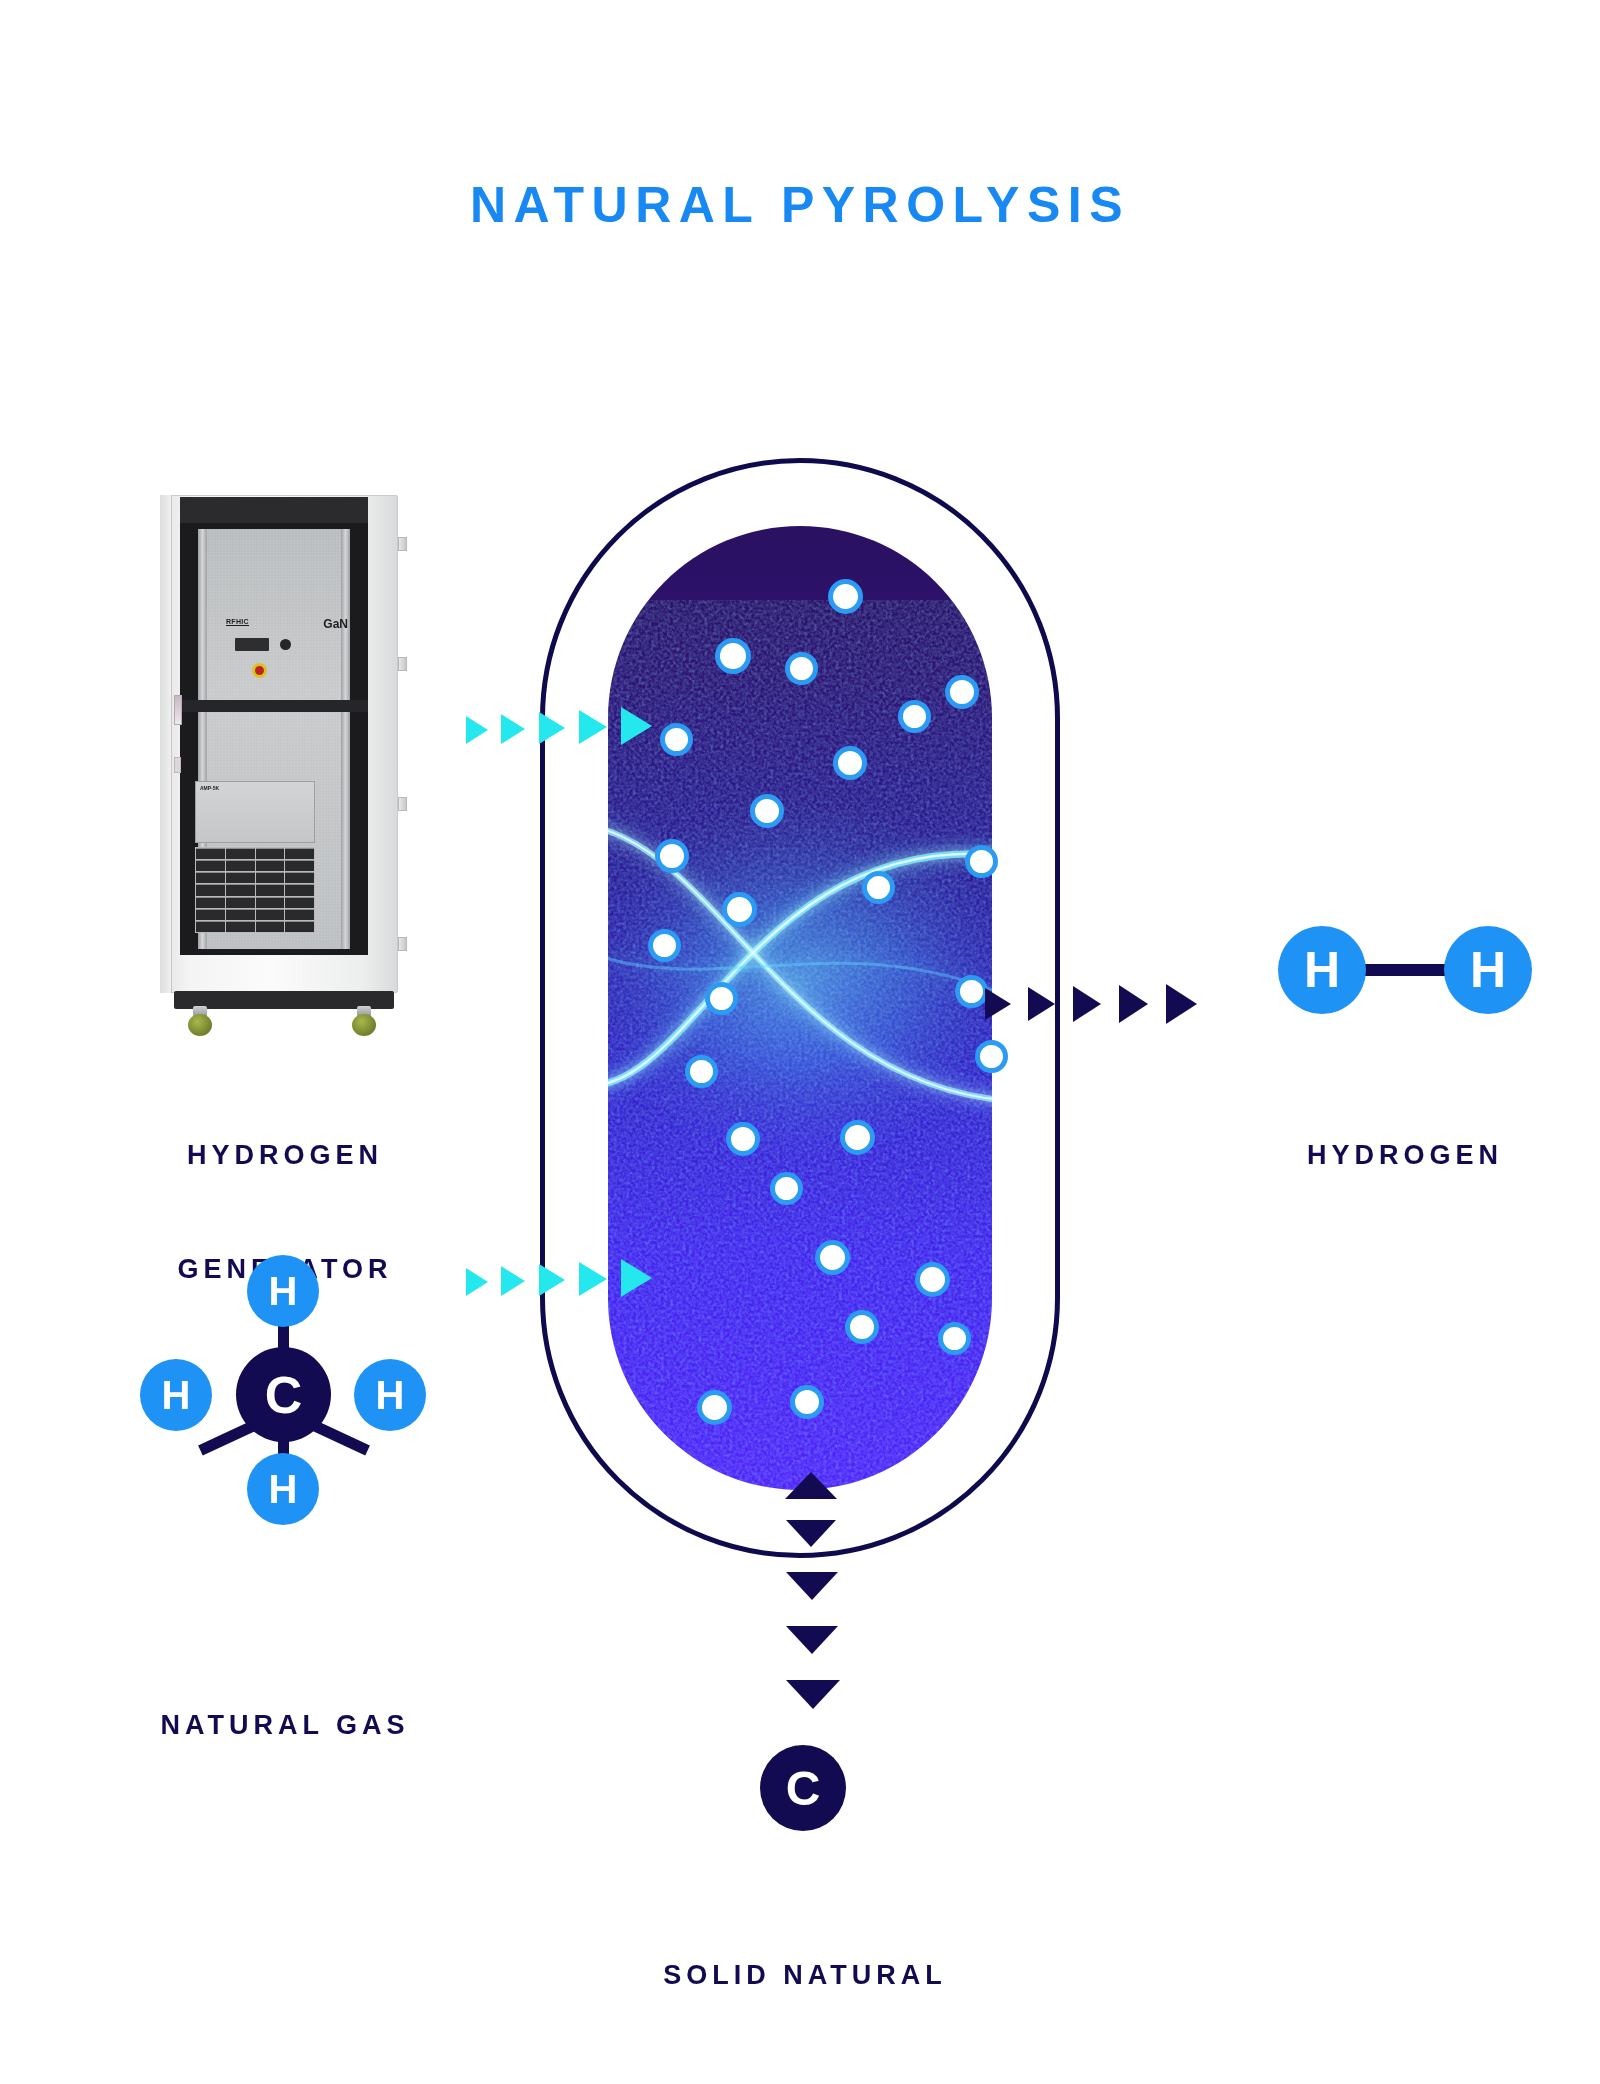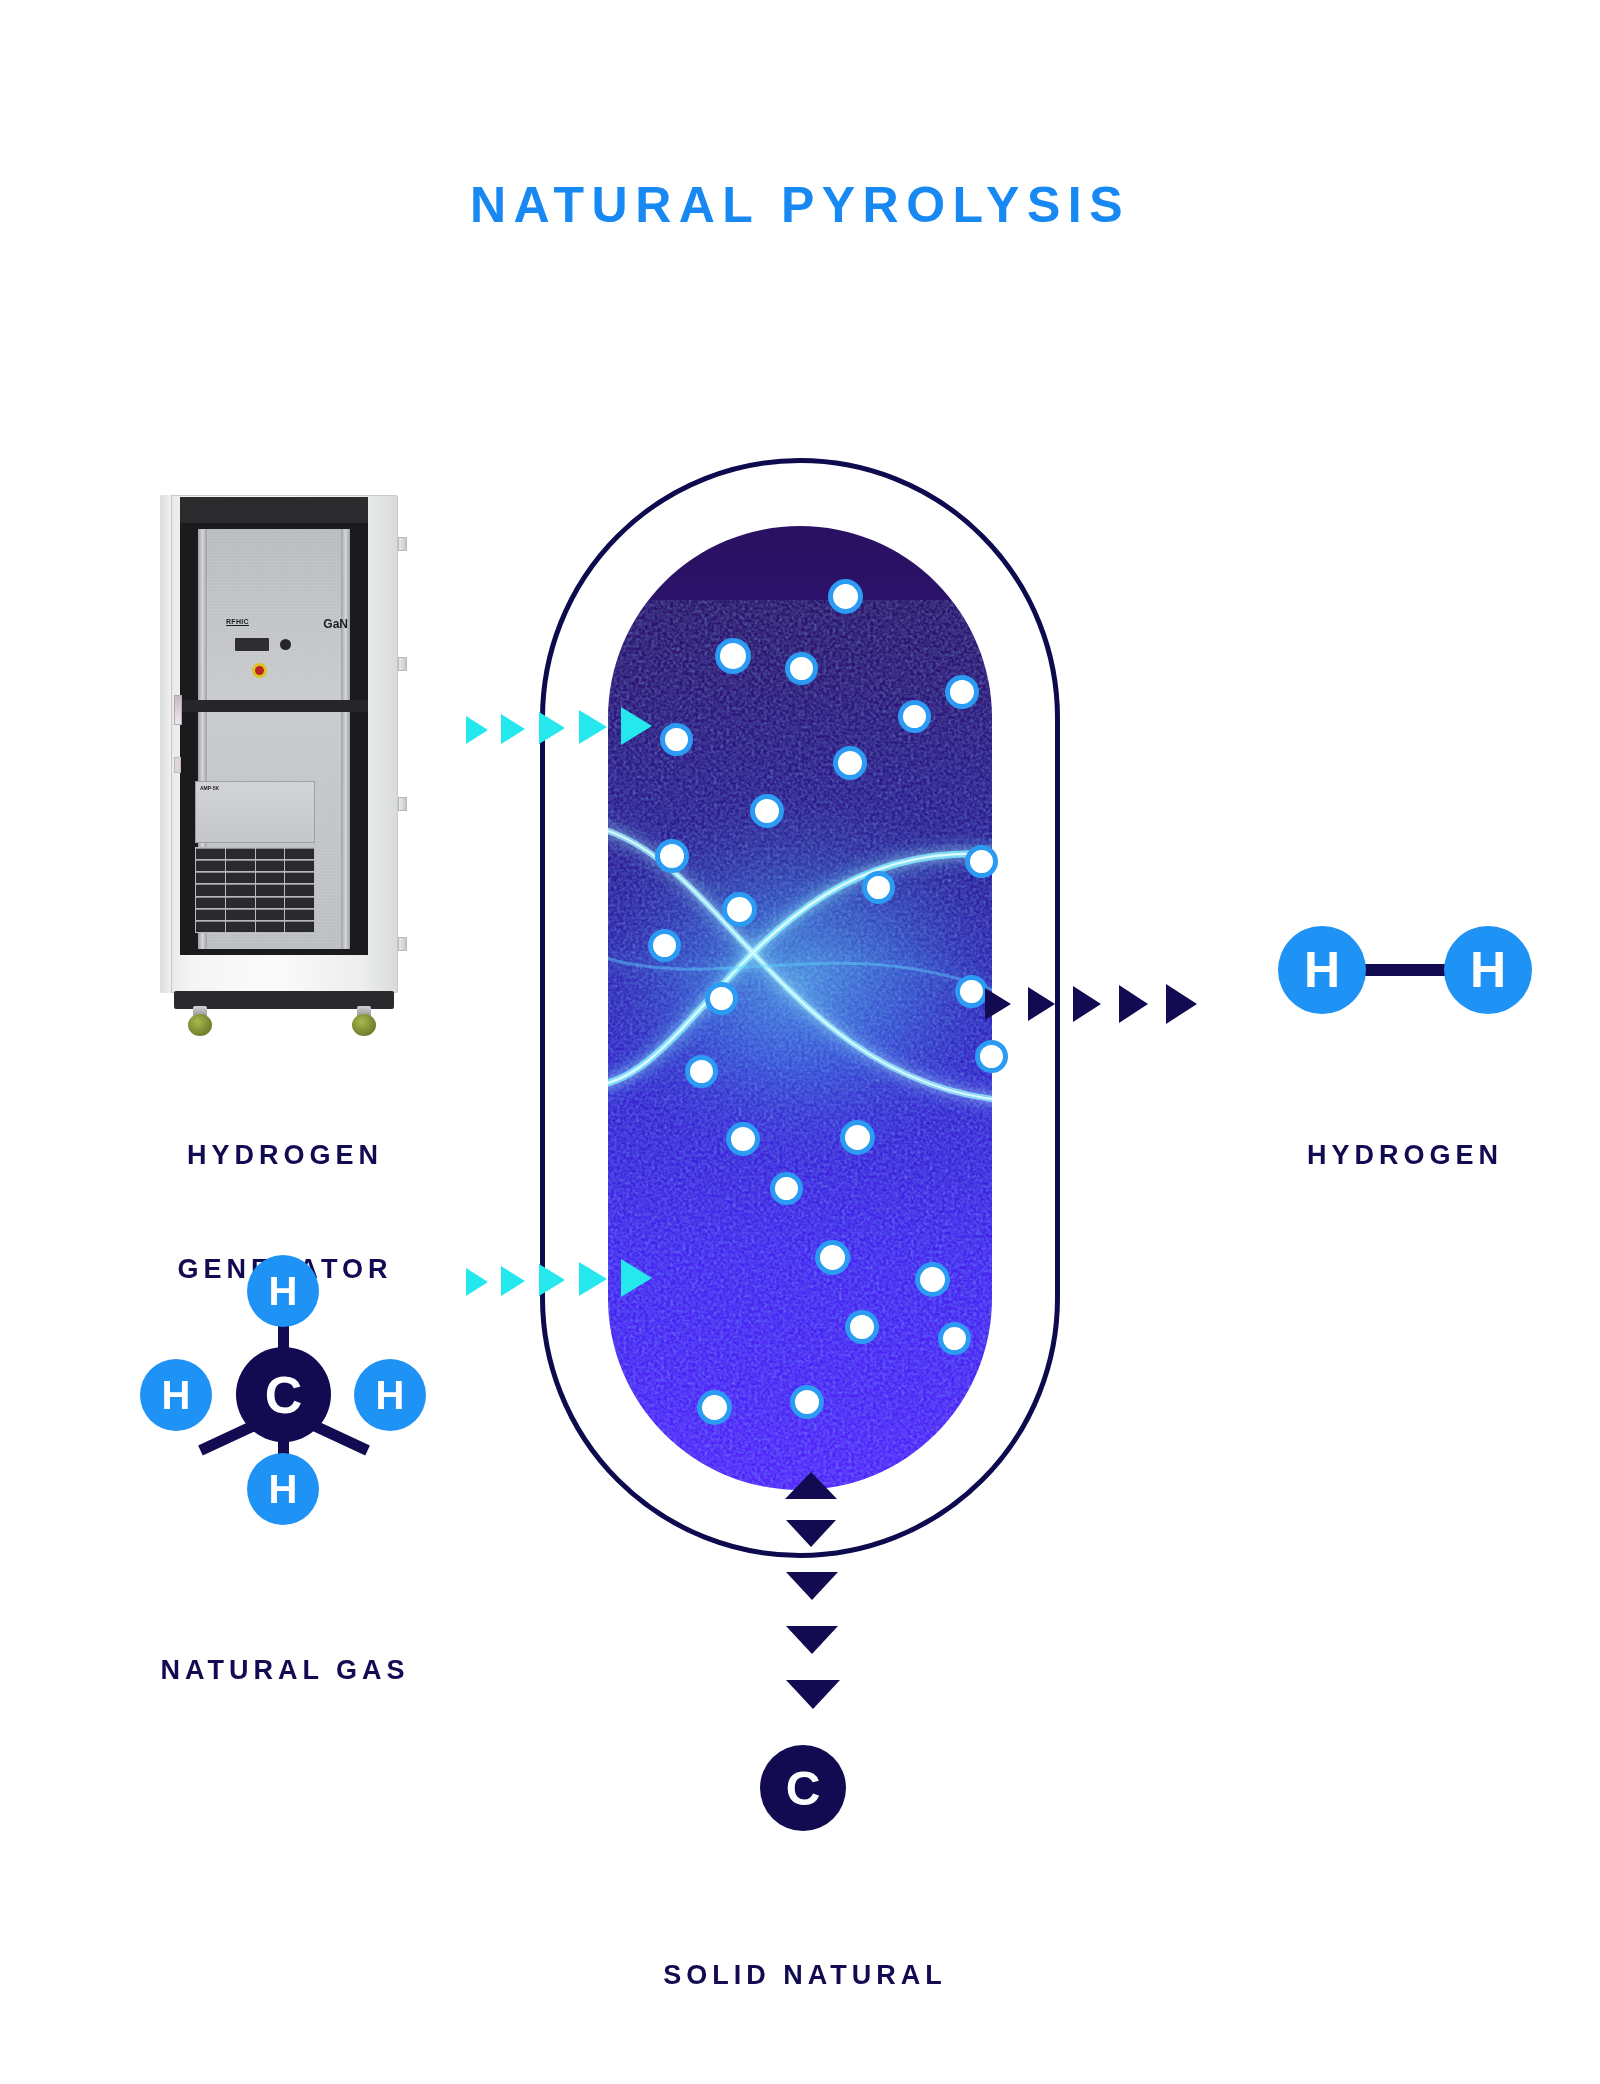--- a/index.html
+++ b/index.html
@@ -296,21 +296,21 @@
     color: #ffffff;
     font-weight: 700;
     font-family: "Liberation Sans", sans-serif;
   }
   .bond {
     position: absolute;
     background: #120b52;
   }
 
   #methane { position: absolute; left: 140px; top: 1255px; width: 290px; height: 270px; }
-  #methane-caption { position: absolute; left: 60px; top: 1575px; width: 450px; }
+  #methane-caption { position: absolute; left: 60px; top: 1630px; width: 450px; }
 
   #hydrogen { position: absolute; left: 1270px; top: 910px; width: 270px; height: 125px; }
   #hydrogen-caption { position: absolute; left: 1200px; top: 1060px; width: 410px; }
 
   #carbon { position: absolute; left: 760px; top: 1745px; width: 86px; height: 86px; }
   #carbon-caption { position: absolute; left: 560px; top: 1880px; width: 490px; }
 </style>
 </head>
 <body>
 

